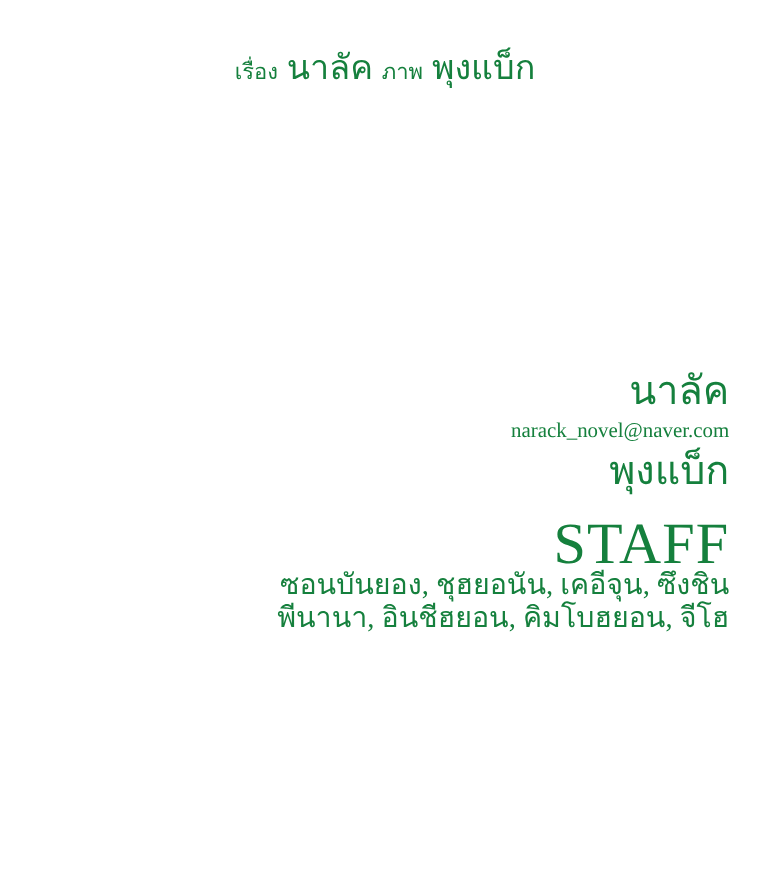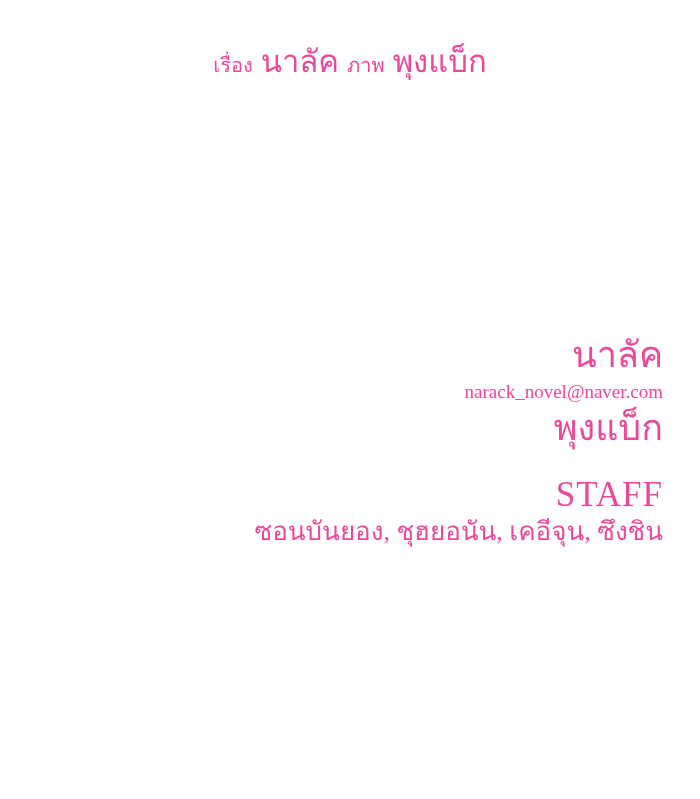--- a/index.html
+++ b/index.html
@@ -5,21 +5,21 @@
   html, body {
     margin: 0;
     padding: 0;
     background: #ffffff;
   }
   .page {
     position: relative;
     width: 700px;
     height: 644px;
     background: #ffffff;
-    color: #ec4899;
+    color: #15803d;
     font-family: "Liberation Serif", "DejaVu Serif", serif;
     overflow: hidden;
   }
   
   .byline {
     position: absolute;
     top: 38px;
     left: 0;
     width: 700px;
     text-align: center;
@@ -46,21 +46,21 @@
   }
   .credit-name {
     font-size: 36px;
     line-height: 42px;
   }
   .credit-email {
     font-size: 19px;
     line-height: 31px;
   }
   .staff-heading {
-    font-size: 35px;
+    font-size: 53px;
     line-height: 44px;
     margin-top: 24px;
     letter-spacing: 1px;
   }
   .staff-line {
     font-size: 26px;
     line-height: 30px;
   }
 </style>
 </head>
@@ -71,15 +71,16 @@
   <div class="byline">
     <span class="role">เรื่อง</span><span class="sep"></span><span class="person">นาลัค</span><span class="sep"></span><span class="role">ภาพ</span><span class="sep"></span><span class="person">พุงแบ็ก</span>
   </div>
 
   <div class="credits">
     <div class="credit-name">นาลัค</div>
     <div class="credit-email">narack_novel@naver.com</div>
     <div class="credit-name">พุงแบ็ก</div>
     <div class="staff-heading">STAFF</div>
     <div class="staff-line">ซอนบันยอง, ชุฮยอนัน, เคอีจุน, ซึงชิน</div>
+    <div class="staff-line">พีนานา, อินชีฮยอน, คิมโบฮยอน, จีโฮ</div>
   </div>
 
 </div>
 
 </body></html>

